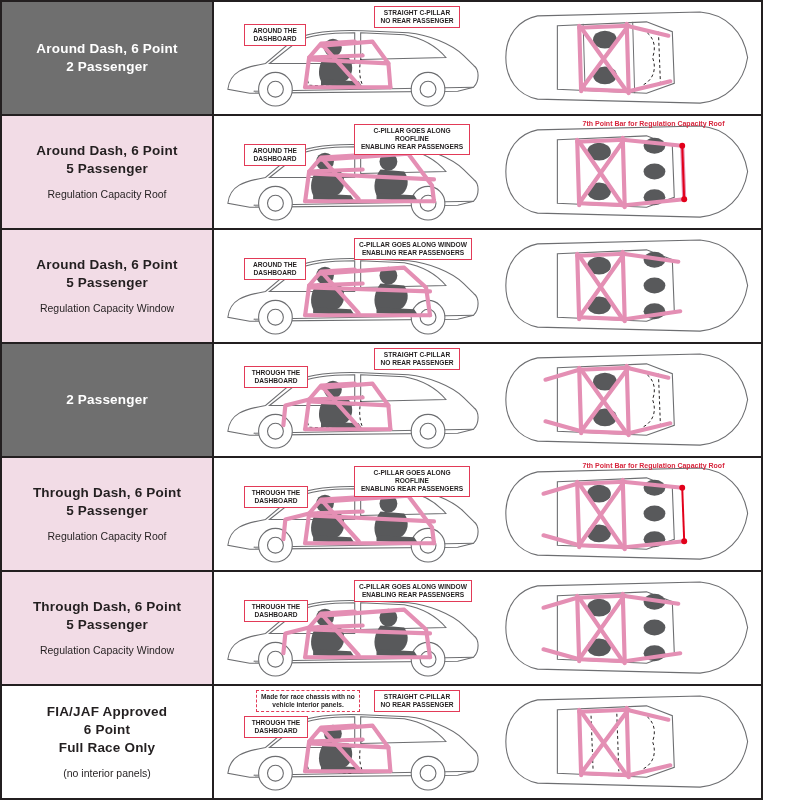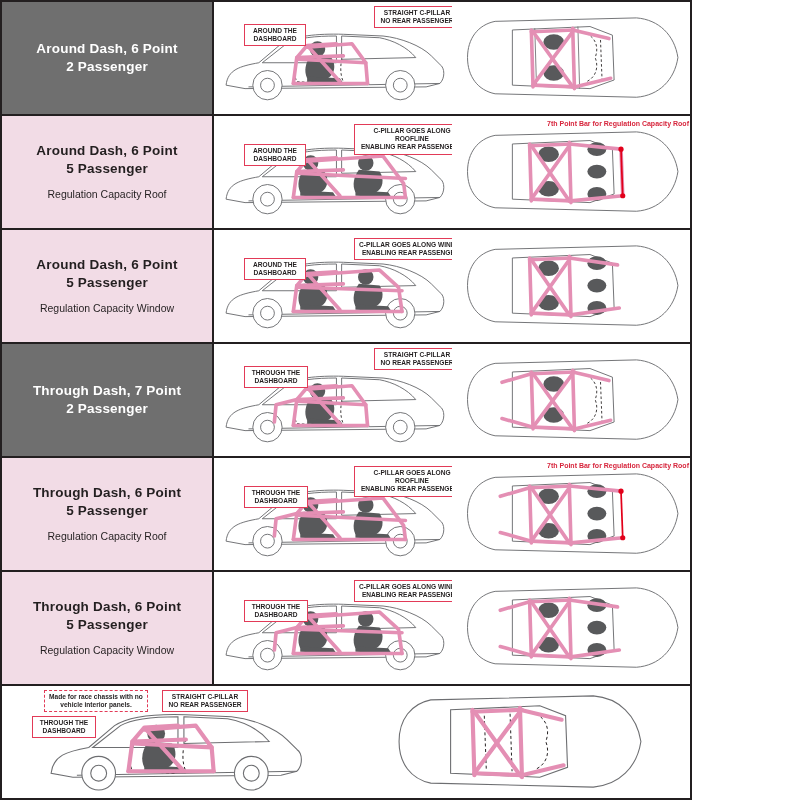--- a/index.html
+++ b/index.html
@@ -7,21 +7,21 @@
     padding: 0;
     background: #ffffff;
   }
   body {
     width: 800px;
     height: 800px;
     font-family: "Liberation Sans", sans-serif;
     overflow: hidden;
   }
   .chart {
-    width: 692px;
+    width: 763px;
     height: 800px;
     box-sizing: border-box;
     border: 2px solid #231f20;
     display: flex;
     flex-direction: column;
     background: #ffffff;
   }
   .row {
     display: flex;
     flex: 1 1 0;
@@ -313,21 +313,20 @@
           <path d="M138 90 L194 82"></path>
           <path d="M92 26 L136 90"></path>
           <path d="M92 88 L136 26"></path>
         </g>
       </svg>
     </div>
   </div>
 
   <div class="row">
     <div class="label-cell grey">
-      <div class="lbl-line">Through Dash, 7 Point</div>
       <div class="lbl-line">2 Passenger</div>
     </div>
     <div class="diagram-cell">
       <svg viewBox="0 0 276 113" preserveAspectRatio="xMidYMid meet">
         <g fill="none" stroke="#6d6e71" stroke-width="1.1">
           <path d="M14 88 C16 70 30 66 52 62 L78 40 C92 31 120 28 150 29 L196 31 C216 33 240 42 252 54 L262 64 C268 68 268 80 262 86 L246 90 L36 92 Z"></path>
           <path d="M56 62 L84 40 C96 33 118 31 142 31 L142 62 Z"></path>
           <path d="M148 31 L192 33 C208 36 224 44 234 56 L148 58 Z"></path>
           <path d="M40 90 L262 86"></path>
         </g>
@@ -537,20 +536,26 @@
           <path d="M92 26 L136 90"></path>
           <path d="M92 88 L136 26"></path>
           <path d="M90 26 L56 36"></path>
           <path d="M92 88 L56 78"></path>
         </g>
       </svg>
     </div>
   </div>
 
   <div class="row">
+    <div class="label-cell white">
+      <div class="lbl-line">FIA/JAF Approved</div>
+      <div class="lbl-line">6 Point</div>
+      <div class="lbl-line">Full Race Only</div>
+      <div class="lbl-sub">(no interior panels)</div>
+    </div>
     <div class="diagram-cell">
       <svg viewBox="0 0 276 113" preserveAspectRatio="xMidYMid meet">
         <g fill="none" stroke="#6d6e71" stroke-width="1.1">
           <path d="M14 88 C16 70 30 66 52 62 L78 40 C92 31 120 28 150 29 L196 31 C216 33 240 42 252 54 L262 64 C268 68 268 80 262 86 L246 90 L36 92 Z"></path>
           <path d="M56 62 L84 40 C96 33 118 31 142 31 L142 62 Z"></path>
           <path d="M148 31 L192 33 C208 36 224 44 234 56 L148 58 Z"></path>
           <path d="M40 90 L262 86"></path>
         </g>
         <g fill="#fff" stroke="#6d6e71" stroke-width="1.1">
           <circle cx="62" cy="88" r="17"></circle>

